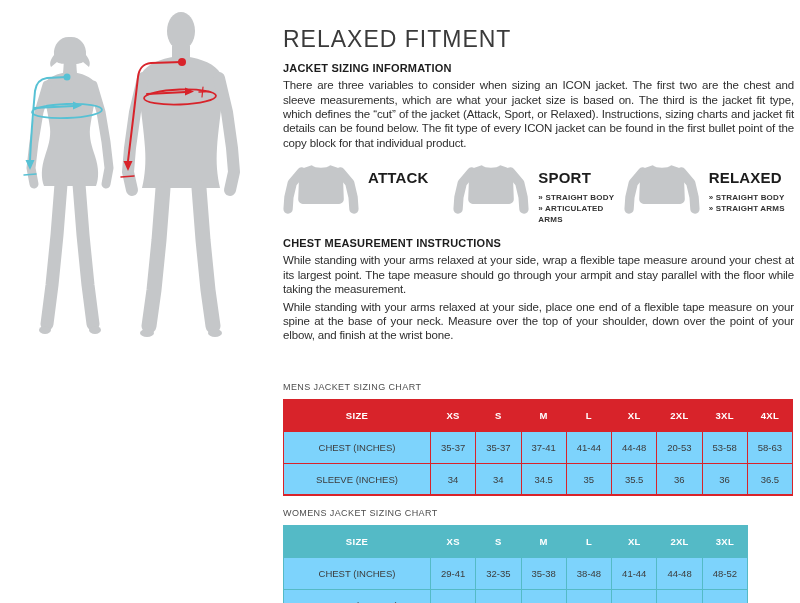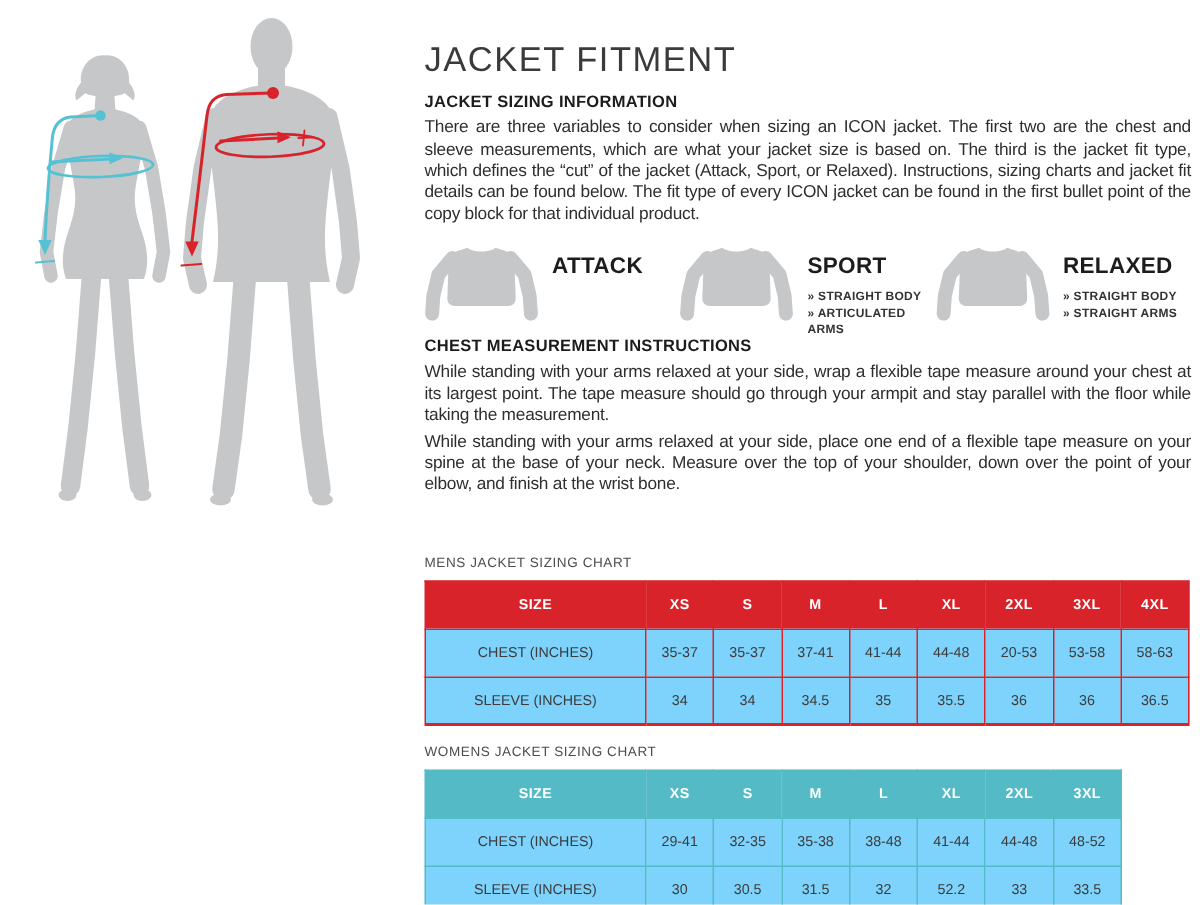--- a/index.html
+++ b/index.html
@@ -109,21 +109,21 @@
     <path d="M147,94 L186,92"></path>
     <polygon points="185,87.5 194,91.5 185,95.5" fill="#d8232a" stroke="none"></polygon>
     <path d="M199,92 L209,91.5" stroke-width="1.5"></path>
     <path d="M203,87 L202,97" stroke-width="1.2"></path>
     <ellipse cx="180" cy="97" rx="36" ry="7.5" stroke-width="1.8" transform="rotate(-2 180 97)"></ellipse>
   </g>
 </svg>
 
 <div class="content">
 
-  <h1 class="page-title">JACKET FITMENT</h1>
+  <h1 class="page-title">RELAXED FITMENT</h1>
 
   <h2 class="sec-heading">JACKET SIZING INFORMATION</h2>
   <p class="body-text">There are three variables to consider when sizing an ICON jacket. The first two are the chest and sleeve measurements, which are what your jacket size is based on. The third is the jacket fit type, which defines the “cut” of the jacket (Attack, Sport, or Relaxed). Instructions, sizing charts and jacket fit details can be found below. The fit type of every ICON jacket can be found in the first bullet point of the copy block for that individual product.</p>
 
   <div class="fit-row">
     <div class="fit-item">
       <svg class="fit-icon" viewBox="0 0 90 66">
         <g fill="#c5c7c9" stroke="#c5c7c9" stroke-linecap="round" stroke-linejoin="round">
           <polyline fill="none" stroke-width="11" points="22,14 11,27 7,44 6,58"></polyline>
           <polyline fill="none" stroke-width="11" points="68,14 79,27 83,44 84,58"></polyline>
@@ -161,21 +161,21 @@
       <div class="fit-text">
         <div class="fit-name">RELAXED</div>
         <div class="fit-feats">
           <div class="fit-feat">» STRAIGHT BODY</div>
           <div class="fit-feat">» STRAIGHT ARMS</div>
         </div>
       </div>
     </div>
   </div>
 
-  <h2 class="sec-heading" style="margin-top:4px">CHEST MEASUREMENT INSTRUCTIONS</h2>
+  <h2 class="sec-heading" style="margin-top:16px">CHEST MEASUREMENT INSTRUCTIONS</h2>
   <p class="body-text">While standing with your arms relaxed at your side, wrap a flexible tape measure around your chest at its largest point. The tape measure should go through your armpit and stay parallel with the floor while taking the measurement.</p>
 
   <p class="body-text">While standing with your arms relaxed at your side, place one end of a flexible tape measure on your spine at the base of your neck. Measure over the top of your shoulder, down over the point of your elbow, and finish at the wrist bone.</p>
 
   <div class="chart-label mens">MENS JACKET SIZING CHART</div>
   <table class="size-table mens">
     <colgroup>
       <col class="size-col">
         <col>
         <col>

